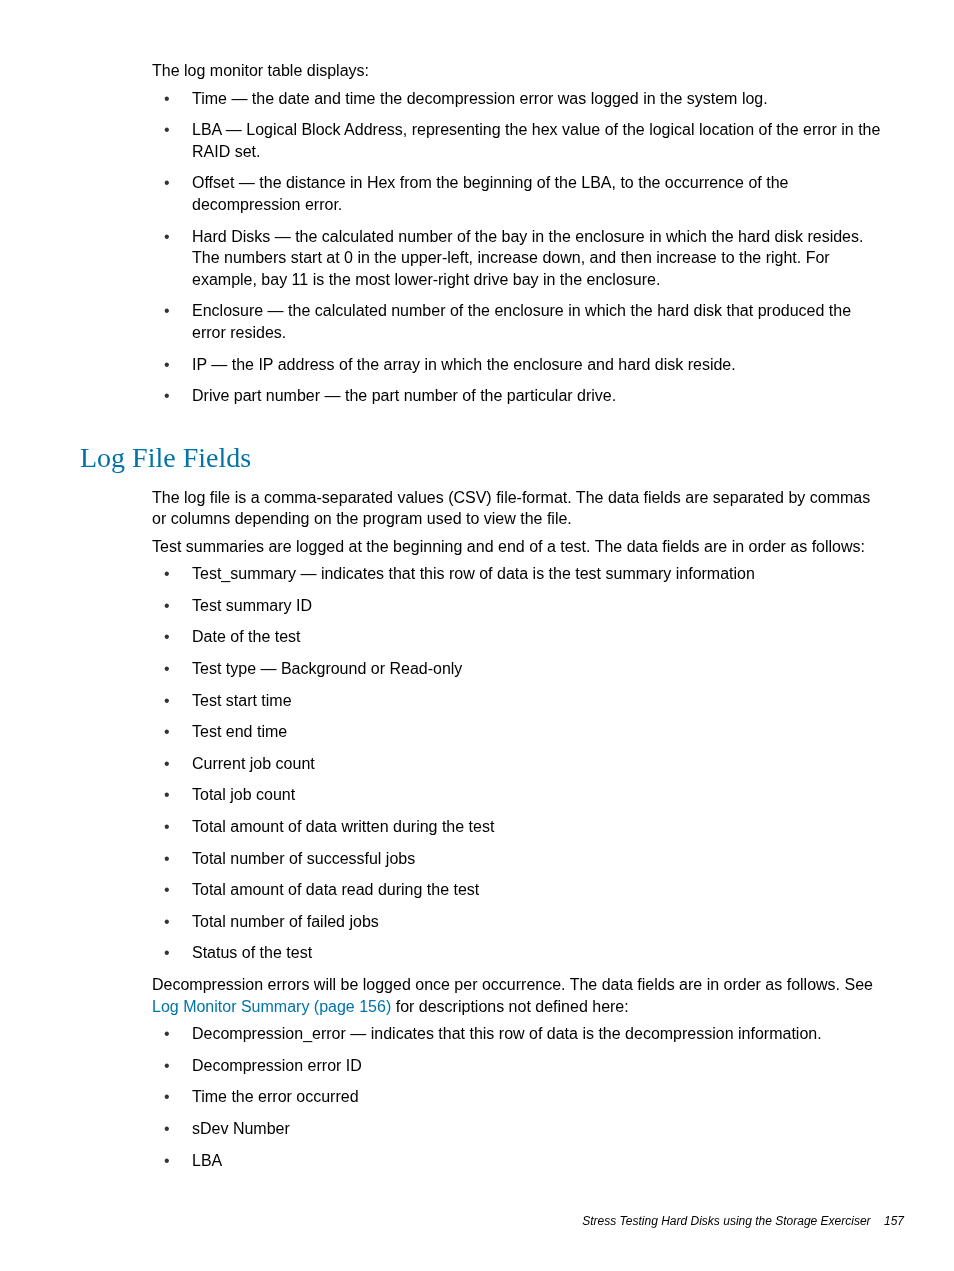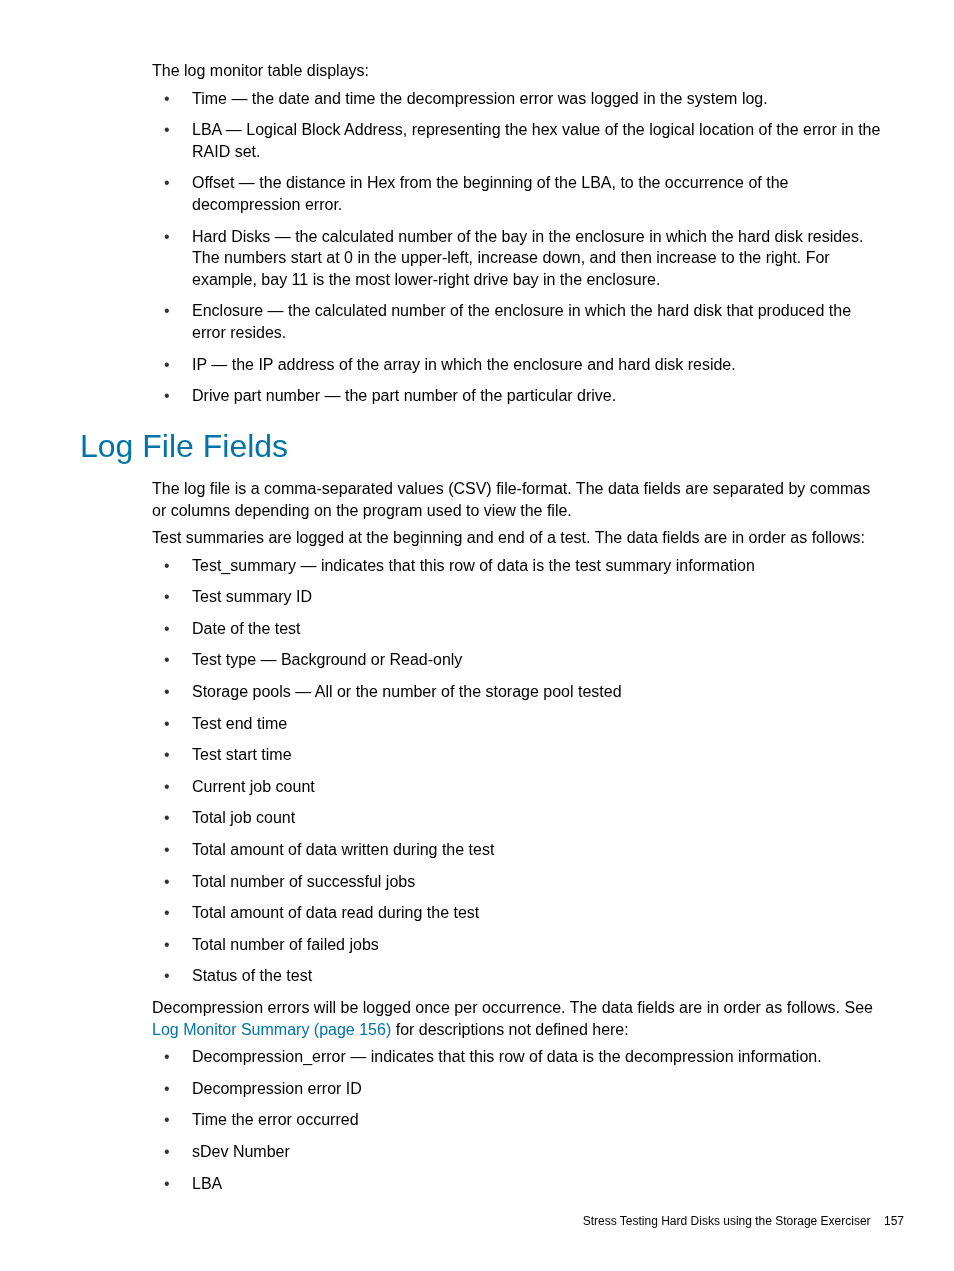--- a/index.html
+++ b/index.html
@@ -41,37 +41,38 @@
   ul.bullets > li::before {
     content: "•";
     position: absolute;
     left: 12px;
     top: 0;
     color: #333;
     font-size: 16px;
     line-height: 1.35;
   }
   h2.section {
-    font-family: Liberation Sans, sans-serif;
+    font-family: Liberation Serif, serif;
     font-weight: 300;
-    font-size: 32px;
+    font-size: 28px;
     color: #0073a8;
-    margin: 18px 0 10px 0;
+    margin: 32px 0 10px 0;
   }
   .link {
     color: #0073a8;
     text-align: right;
   }
   .footer {
     position: absolute;
     bottom: 42px;
     right: 50px;
     font-size: 12px;
     font-weight: 400;
     color: #000;
+    font-style: italic;
   }
   .footer .pno { margin-left: 10px; }
 </style>
 </head>
 <body>
 
 <div class="page">
 
   <div class="body-block">
     <p class="para">The log monitor table displays:</p>
@@ -91,23 +92,22 @@
 
   <div class="body-block">
     <p class="para">The log file is a comma-separated values (CSV) file-format. The data fields are separated by commas or columns depending on the program used to view the file.</p>
     <p class="para">Test summaries are logged at the beginning and end of a test. The data fields are in order as follows:</p>
 
     <ul class="bullets">
       <li>Test_summary — indicates that this row of data is the test summary information</li>
       <li>Test summary ID</li>
       <li>Date of the test</li>
       <li>Test type — Background or Read-only</li>
-      <li>Storage pools — All or the number of the storage pool tested</li>
+      <li>Test start time</li>
       <li>Test end time</li>
-      <li>Test start time</li>
       <li>Current job count</li>
       <li>Total job count</li>
       <li>Total amount of data written during the test</li>
       <li>Total number of successful jobs</li>
       <li>Total amount of data read during the test</li>
       <li>Total number of failed jobs</li>
       <li>Status of the test</li>
     </ul>
 
     <p class="para">

